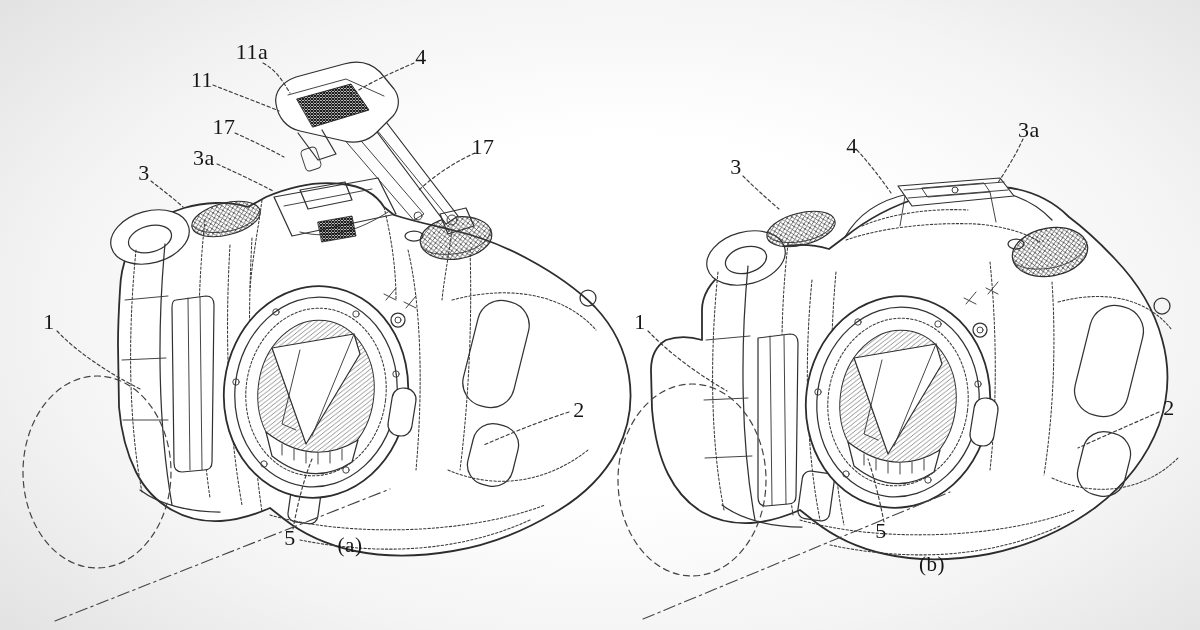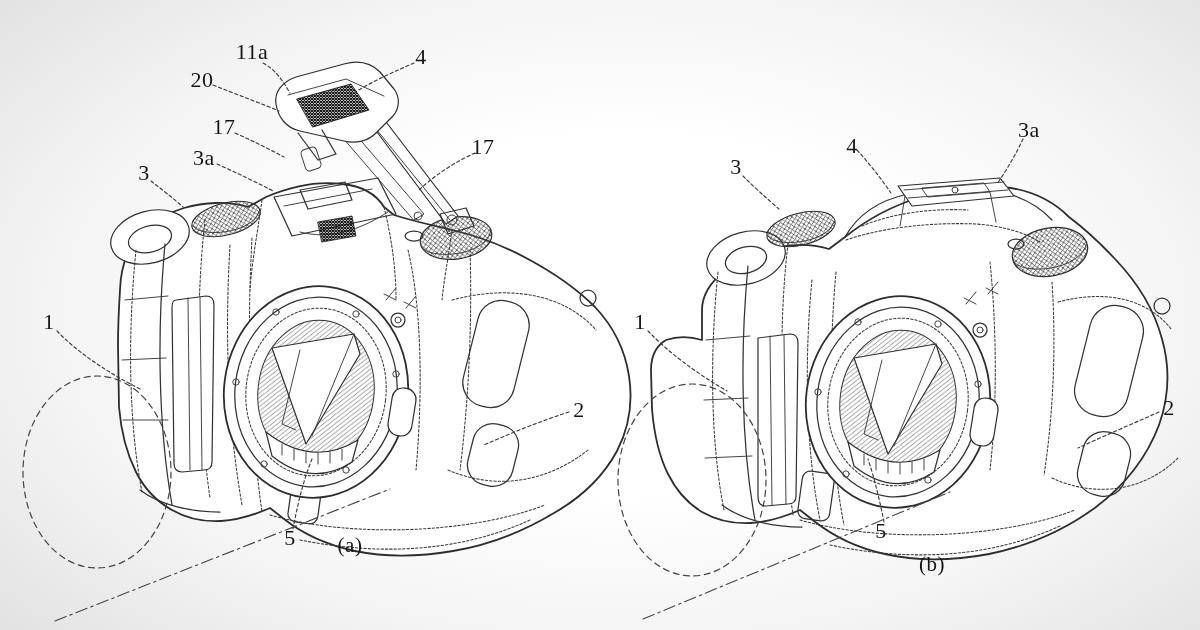--- a/index.html
+++ b/index.html
@@ -234,21 +234,21 @@
       <path class="leader" d="M857,150 C868,162 880,177 891,193"></path>
       <path class="leader" d="M1023,139 C1017,152 1008,168 997,184"></path>
       <path class="leader" d="M648,331 C668,352 696,373 727,391"></path>
       <path class="leader" d="M1159,412 C1132,424 1104,436 1078,448"></path>
       <path class="leader" d="M884,522 C880,502 875,480 868,459"></path>
     </g>
   </g>
 </svg>
 
   <div class="ref" style="left:252px;top:52px">11a</div>
-  <div class="ref" style="left:202px;top:80px">20</div>
+  <div class="ref" style="left:202px;top:80px">11</div>
   <div class="ref" style="left:421px;top:57px">4</div>
   <div class="ref" style="left:224px;top:127px">17</div>
   <div class="ref" style="left:204px;top:158px">3a</div>
   <div class="ref" style="left:144px;top:173px">3</div>
   <div class="ref" style="left:483px;top:147px">17</div>
   <div class="ref" style="left:49px;top:322px">1</div>
   <div class="ref" style="left:579px;top:410px">2</div>
   <div class="ref" style="left:290px;top:538px">5</div>
   <div class="ref cap" style="left:350px;top:545px">(a)</div>
 

